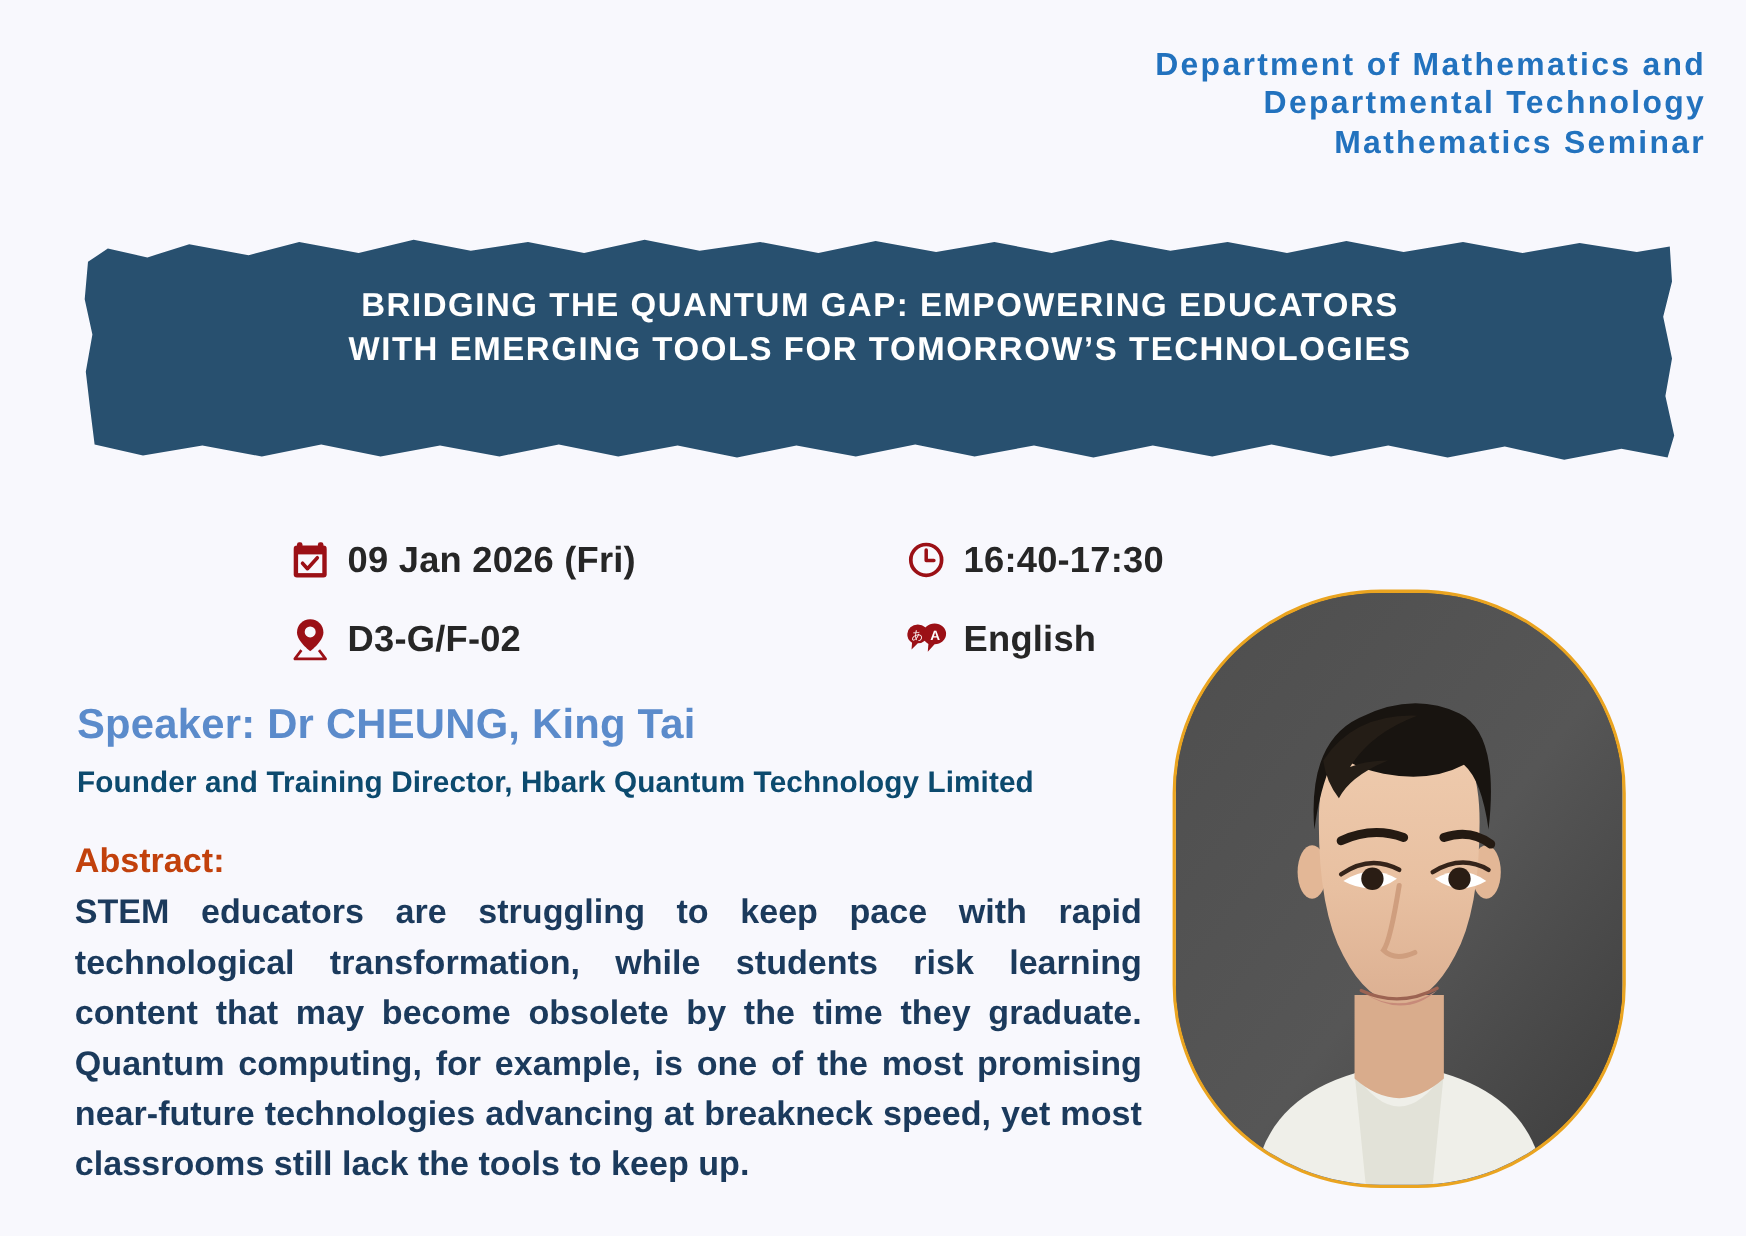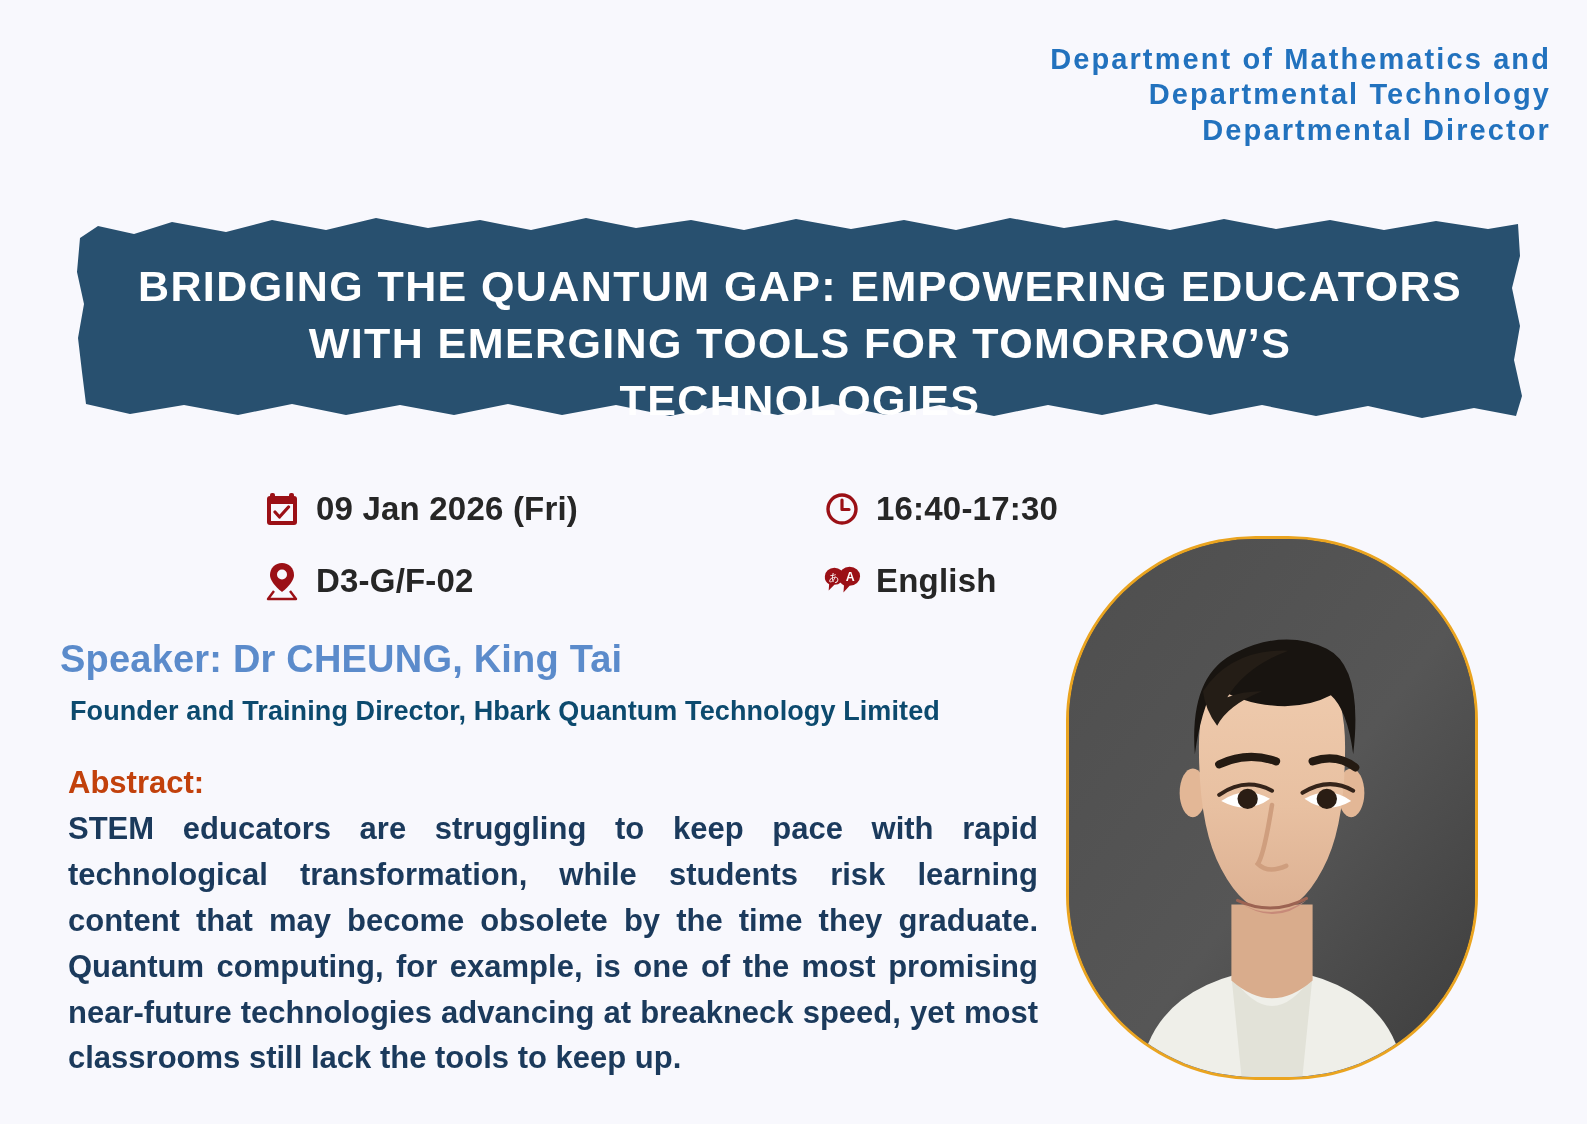--- a/index.html
+++ b/index.html
@@ -46,21 +46,21 @@
 
   
   .banner-wrap{
     position:absolute;left:76px;top:208px;width:1448px;height:222px;
   }
   .banner-svg{position:absolute;inset:0;width:100%;height:100%;}
   .banner-title{
     position:absolute;left:0;right:0;top:50px;
     text-align:center;
     color:#ffffff;
-    font-size:43px;
+    font-size:30px;
     font-weight:700;
     letter-spacing:1.4px;
     line-height:1.33;
     padding:0 52px;
     box-sizing:border-box;
   }
 
   
   .meta{
     position:absolute;left:262px;top:487px;width:820px;
@@ -69,21 +69,21 @@
   .meta-cell{display:flex;align-items:center;gap:14px;text-align:center;}
   .meta-cell.col1{width:560px;}
   .meta-icon{width:40px;height:44px;flex:0 0 auto;display:flex;align-items:center;justify-content:center;}
   .meta-text{
     font-size:33px;font-weight:700;color:#262626;white-space:nowrap;
     letter-spacing:.2px;
   }
 
   
   .speaker-name{
-    position:absolute;left:60px;top:638px;
+    position:absolute;left:70px;top:638px;
     font-size:38px;font-weight:700;color:#5b8bcb;
     letter-spacing:.2px;white-space:nowrap;
   }
   .speaker-affil{
     position:absolute;left:70px;top:696px;
     font-size:27px;font-weight:700;color:#0c4a6e;
     letter-spacing:.1px;white-space:nowrap;
   }
 
   
@@ -111,21 +111,21 @@
 </style>
 </head>
 <body>
 
 <div class="header">
 
 
   <div class="dept">
     <div>Department of Mathematics and</div>
     <div>Departmental Technology</div>
-    <div>Departmental Director</div>
+    <div>Mathematics Seminar</div>
   </div>
 </div>
 
 <div class="banner-wrap">
   <svg class="banner-svg" viewBox="0 0 1448 222" preserveAspectRatio="none">
     <path fill="#28506f" d="
       M4,30 L22,18 L58,26 L96,14 L150,24 L196,12 L250,22 L300,10 L352,20 L404,12
       L455,22 L510,10 L560,20 L615,12 L668,22 L720,11 L775,21 L828,12 L880,22
       L934,10 L988,20 L1040,12 L1094,22 L1148,11 L1200,21 L1254,12 L1308,22
       L1360,13 L1412,21 L1442,16

